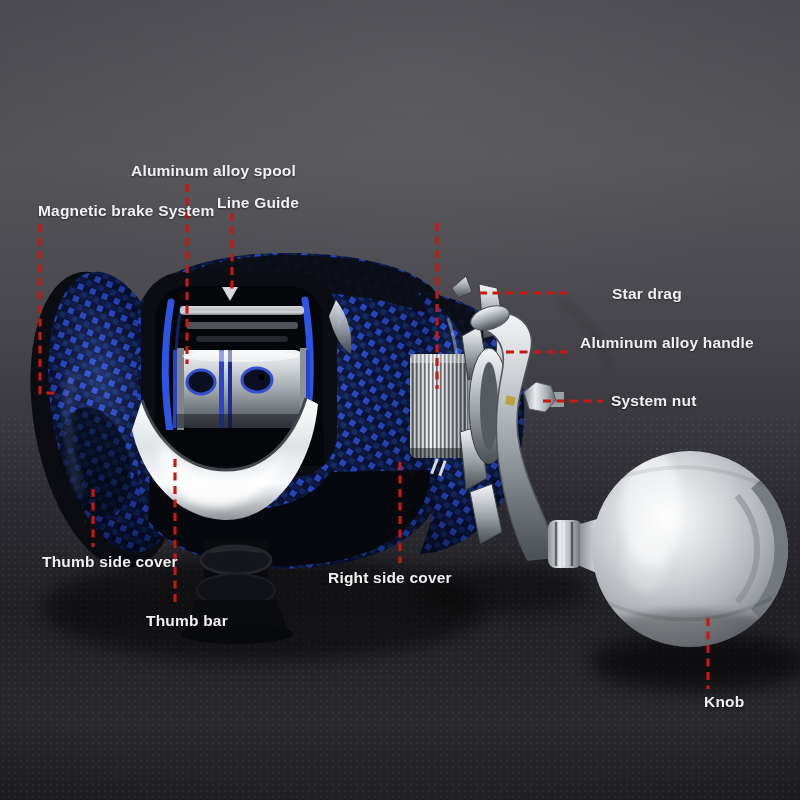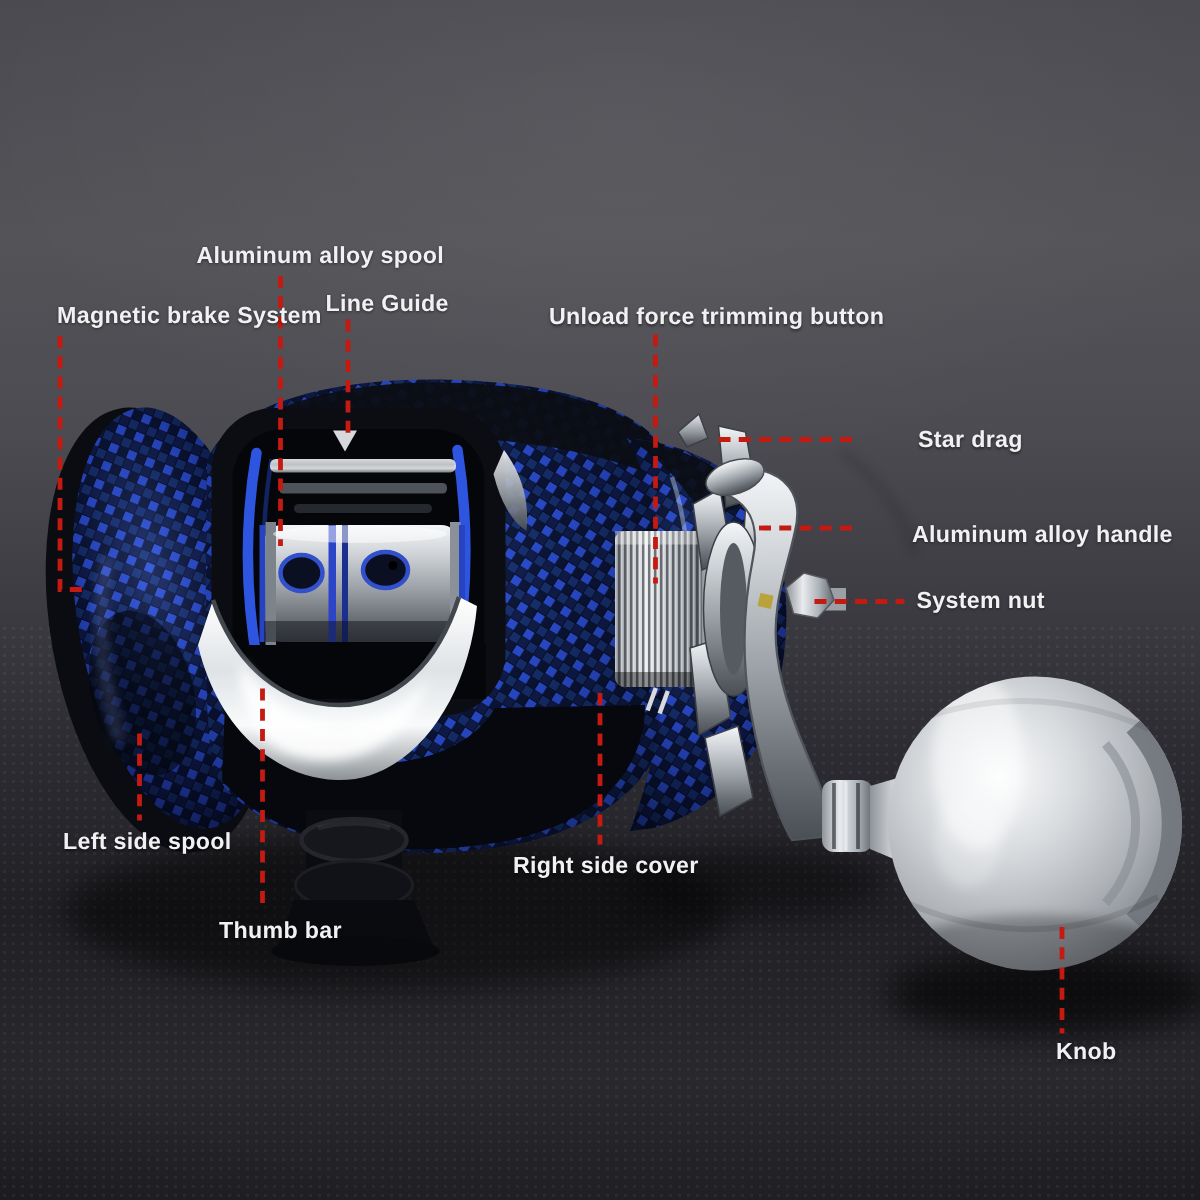--- a/index.html
+++ b/index.html
@@ -242,23 +242,22 @@
       <polyline points="93,489 93,547" class="callout-line" stroke="#c41a12"></polyline>
       <polyline points="175,459 175,606" class="callout-line" stroke="#c41a12"></polyline>
       <polyline points="400,462 400,563" class="callout-line" stroke="#c41a12"></polyline>
       <polyline points="708,618 708,689" class="callout-line" stroke="#c41a12"></polyline>
     </svg>
 
   <div class="labels">
       <div class="callout-label" style="left: 8px; top: 202px; color: rgb(241, 241, 243); margin-left: 30px;">Magnetic brake System</div>
       <div class="callout-label" style="left: 131px; top: 162px; color: rgb(241, 241, 243);">Aluminum alloy spool</div>
       <div class="callout-label" style="left: 217px; top: 194px; color: rgb(241, 241, 243);">Line Guide</div>
-      <div class="callout-label" style="left: 366px; top: 203px; color: rgb(241, 241, 243);">Unload force trimming button</div>
       <div class="callout-label" style="left: 576px; top: 285px; color: rgb(241, 241, 243); margin-left: 36px;">Star drag</div>
-      <div class="callout-label" style="left: 580px; top: 348px; color: rgb(241, 241, 243); margin-left: 28px;">Aluminum alloy handle</div>
+      <div class="callout-label" style="left: 580px; top: 334px; color: rgb(241, 241, 243);">Aluminum alloy handle</div>
       <div class="callout-label" style="left: 611px; top: 392px; color: rgb(241, 241, 243);">System nut</div>
-      <div class="callout-label" style="left: 42px; top: 553px; color: rgb(241, 241, 243);">Left side spool</div>
+      <div class="callout-label" style="left: 42px; top: 553px; color: rgb(241, 241, 243);">Thumb side cover</div>
       <div class="callout-label" style="left: 146px; top: 612px; color: rgb(241, 241, 243);">Thumb bar</div>
-      <div class="callout-label" style="left: 342px; top: 569px; color: rgb(241, 241, 243); text-align: center;">Right side cover</div>
+      <div class="callout-label" style="left: 328px; top: 569px; color: rgb(241, 241, 243); text-align: center;">Right side cover</div>
       <div class="callout-label" style="left: 704px; top: 693px; color: rgb(241, 241, 243);">Knob</div>
     </div>
 
 </div>
 
 </body></html>

